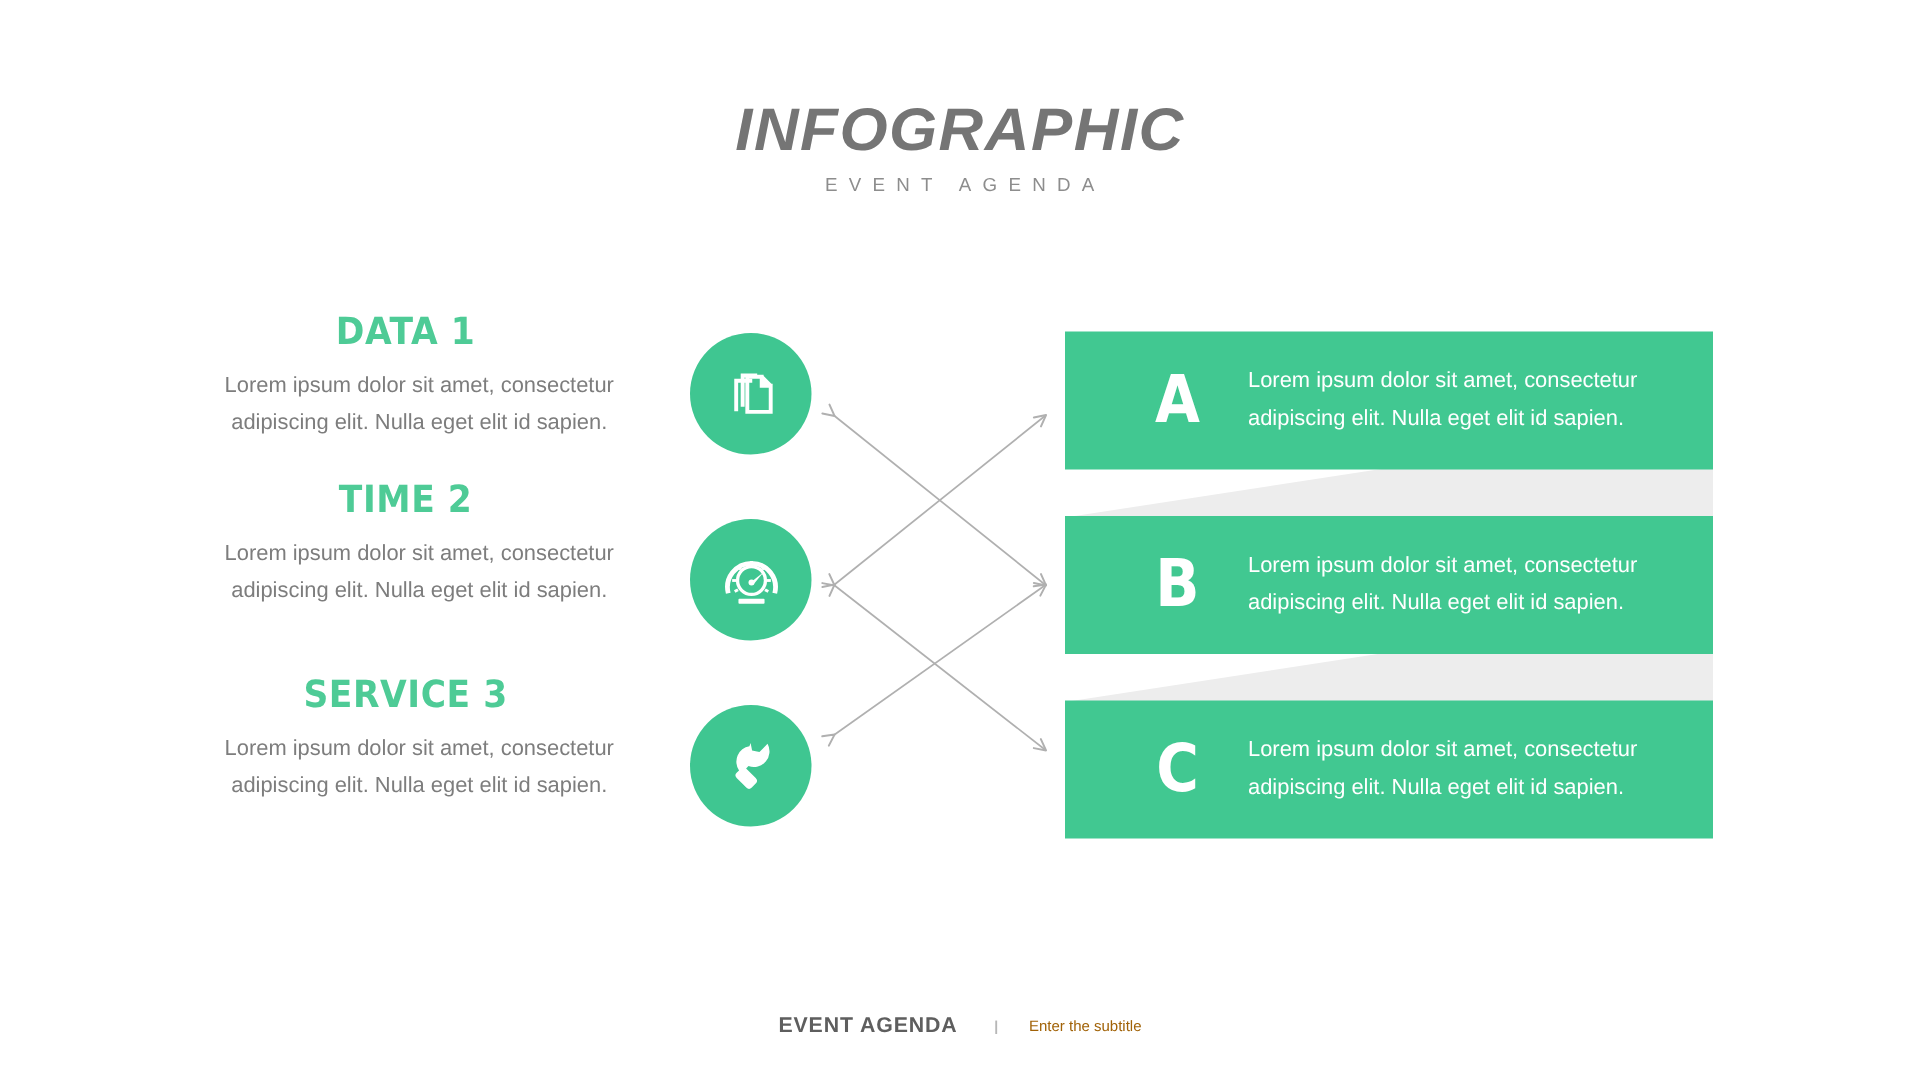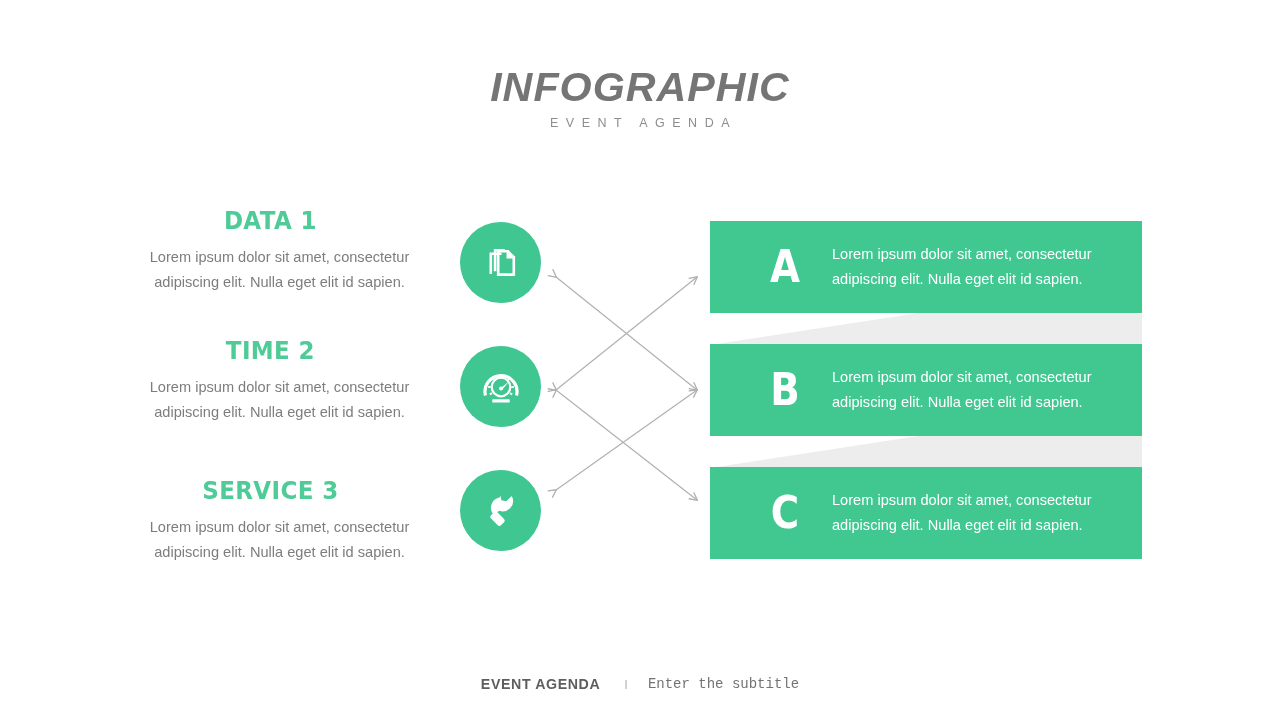--- a/index.html
+++ b/index.html
@@ -46,22 +46,22 @@
 
   
   .left-col {
     position: absolute;
     left: 137px;
     top: 206px;
     width: 300px;
   }
   .left-block { position: absolute; left: 0; width: 290px; text-align: center; }
   .left-block.b0 { top: 0px; }
-  .left-block.b1 { top: 130px; }
-  .left-block.b2 { top: 270px; }
+  .left-block.b1 { top: 112px; }
+  .left-block.b2 { top: 242px; }
 
   .block-title {
     font-family: "DejaVu Sans", sans-serif;
     font-weight: bold;
     font-size: 25px;
     letter-spacing: 0.4px;
     color: #4ecb96;
     margin: 0 0 10px 0;
     transform: scaleX(0.92);
     transform-origin: left center;
@@ -158,23 +158,23 @@
     letter-spacing: 0.6px;
     color: #5e5e5e;
   }
   .footer-sep {
     font-family: "Liberation Sans", sans-serif;
     font-size: 13px;
     color: #b7b7b7;
     margin: 0 20px 0 24px;
   }
   .footer-subtitle {
-    font-family: Liberation Mono, monospace;
-    font-size: 14px;
-    color: #737373;
+    font-family: Liberation Sans, sans-serif;
+    font-size: 10px;
+    color: #a16207;
   }
 </style>
 </head>
 <body>
 
 <div class="header">
   <div class="header-title">INFOGRAPHIC</div>
   <div class="header-subtitle">EVENT AGENDA</div>
 </div>
 

